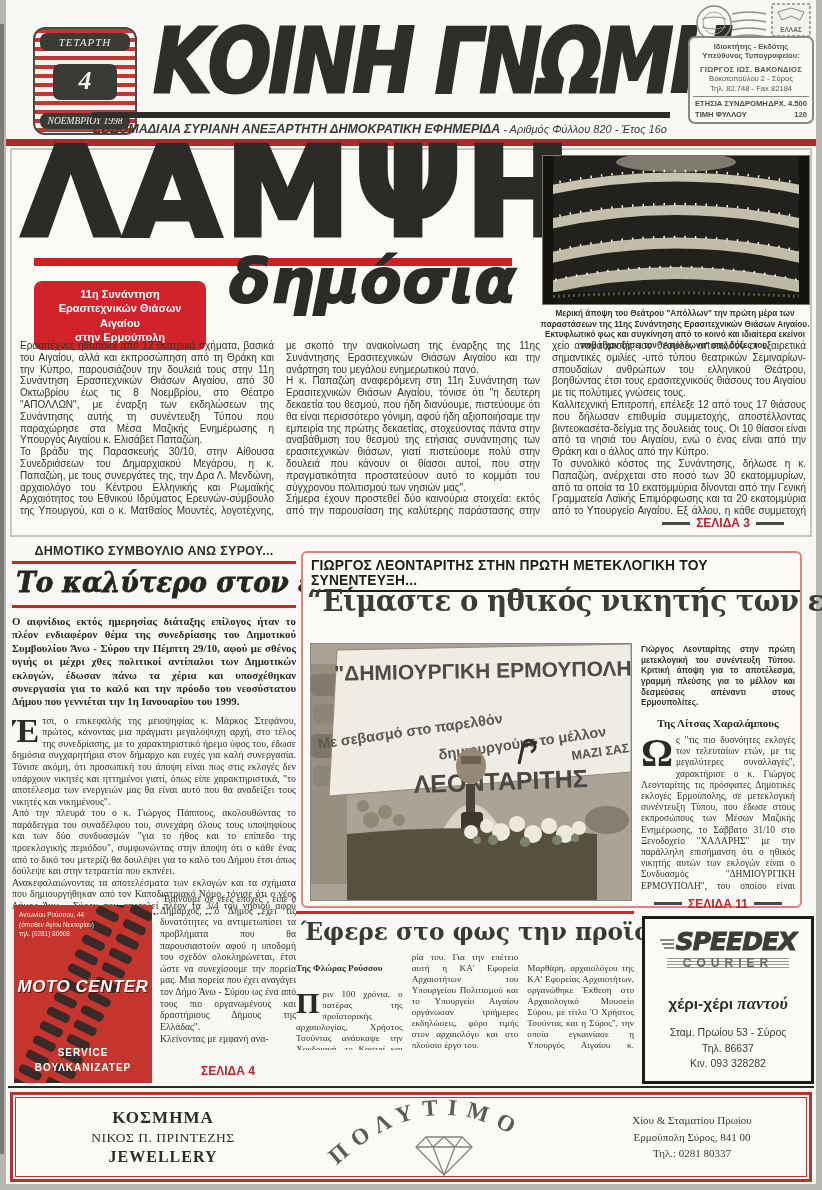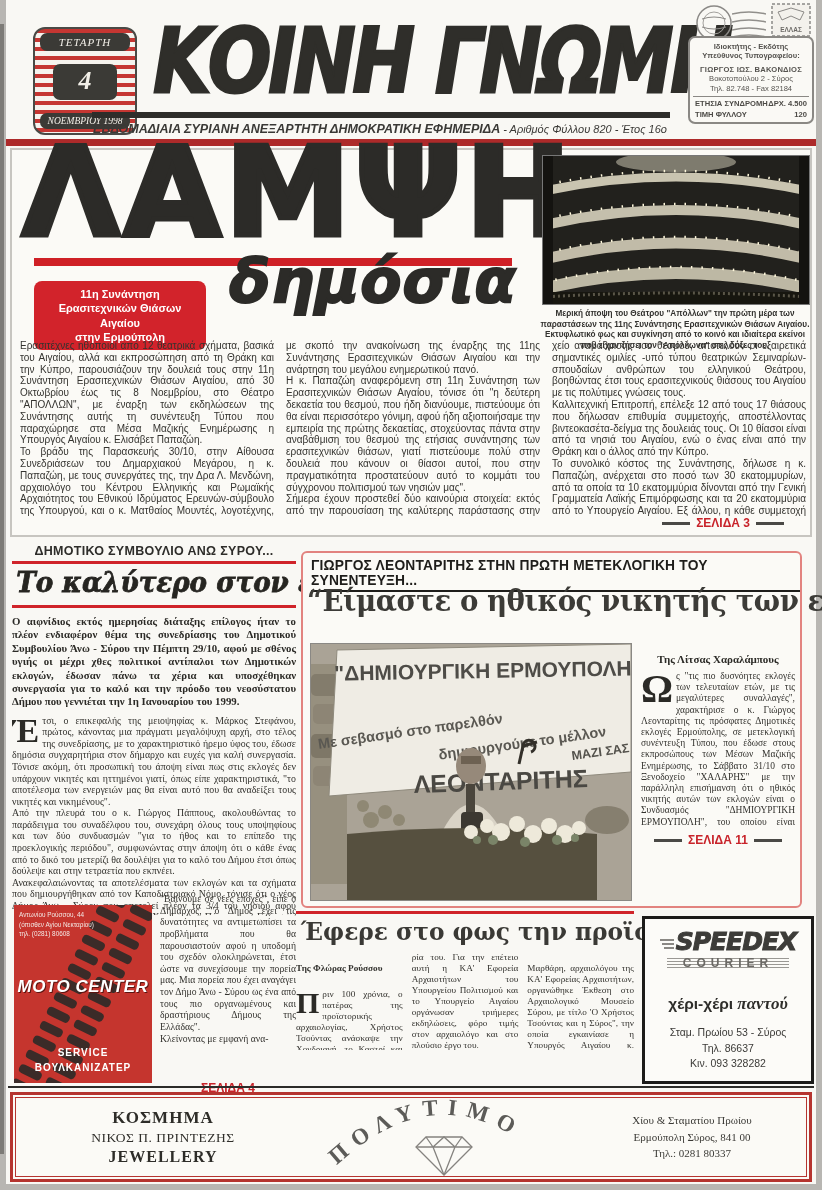--- a/index.html
+++ b/index.html
@@ -88,21 +88,21 @@
   .moto-addr { position:absolute; left:5px; top:5px; font-size:6.4px; line-height:1.5; color:#f3e8e4; }
   .moto-name { position:absolute; left:0; top:72px; width:100%; text-align:center;
                font-weight:bold; font-style:italic; font-size:17px; letter-spacing:.5px;
                text-shadow:1px 1px 0 #5a1410; }
   .moto-foot { position:absolute; left:0; bottom:8px; width:100%; text-align:center;
                font-weight:bold; font-size:10px; line-height:1.45; letter-spacing:1px; }
 
   .council-cont { position:absolute; left:160px; top:893px; width:136px; }
   .council-cont .txt { font-family:"Liberation Serif",serif; font-size:9.7px; line-height:1.2;
                        text-align:justify; height:168px; overflow:hidden; white-space:pre-line; color:#33322e; }
-  .council-cont .pageref { justify-content:center; margin-top:20px; }
+  .council-cont .pageref { justify-content:center; margin-top:3px; }
 
   
   .leon { position:absolute; left:301px; top:551px; width:501px; height:357px;
           border:2px solid #e2837f; border-radius:6px; background:#fbfaf6; }
   .leon-kicker { position:absolute; left:8px; top:5px; font-weight:bold; font-size:13.8px;
                  color:#1e1d1a; border-bottom:2.5px solid #1e1d1a; padding-bottom:2px; letter-spacing:.2px; }
   .leon-headline { position:absolute; left:4px; top:30px; width:494px; font-family:"DejaVu Serif",serif;
                    font-weight:bold; font-size:30px; color:#3c3b37; white-space:nowrap;
                    transform:scaleX(.92); transform-origin:left; letter-spacing:-.5px; }
   .leon-photo { position:absolute; left:7px; top:90px; width:322px; height:258px;
@@ -377,20 +377,21 @@
           <circle cx="60" cy="176" r="8"></circle>
             <circle cx="74" cy="168" r="7"></circle>
             <circle cx="52" cy="162" r="6"></circle>
           <circle cx="88" cy="176" r="6"></circle>
         </g>
         <ellipse cx="296" cy="176" rx="22" ry="14" fill="#867f6f"></ellipse>
       </svg>
     </div>
 
     <div class="leon-right">
+      <div class="leon-caption">Γιώργος Λεονταρίτης στην πρώτη μετεκλογική του συνέντευξη Τύπου. Κριτική άποψη για το αποτέλεσμα, γραμμή πλεύσης για το μέλλον και δεσμεύσεις απέναντι στους Ερμουπολίτες.</div>
       <div class="leon-byline">Της Λίτσας Χαραλάμπους</div>
       <div class="leon-body">
         <span class="dropcap">Ω</span><span class="prelines">ς "τις πιο δυσνόητες εκλογές των τελευταίων ετών, με τις μεγαλύτερες συναλλαγές", χαρακτήρισε ο κ. Γιώργος Λεονταρίτης τις πρόσφατες Δημοτικές εκλογές Ερμούπολης, σε μετεκλογική συνέντευξη Τύπου, που έδωσε στους εκπροσώπους των Μέσων Μαζικής Ενημέρωσης, το Σάββατο 31/10 στο Ξενοδοχείο "ΧΑΛΑΡΗΣ" με την παράλληλη επισήμανση ότι ο ηθικός νικητής αυτών των εκλογών είναι ο Συνδυασμός "ΔΗΜΙΟΥΡΓΙΚΗ ΕΡΜΟΥΠΟΛΗ", του οποίου είναι επικεφαλής, γιατί επέβαλε το ήθος και τον πολιτικό λόγο.
 Παρουσία εκλεγμένων και μη συνεργατών του ο κ. Λεονταρίτης, σε ήπιους τόνους, αφού πρώτα ευχήθηκε καλή επιτυχία στο έργο της νέας Δημοτικής Αρχής</span>
       </div>
       <div class="pageref">
         <span class="rl"></span>
         <span>ΣΕΛΙΔΑ 11</span>
         <span class="rl"></span>
       </div>

